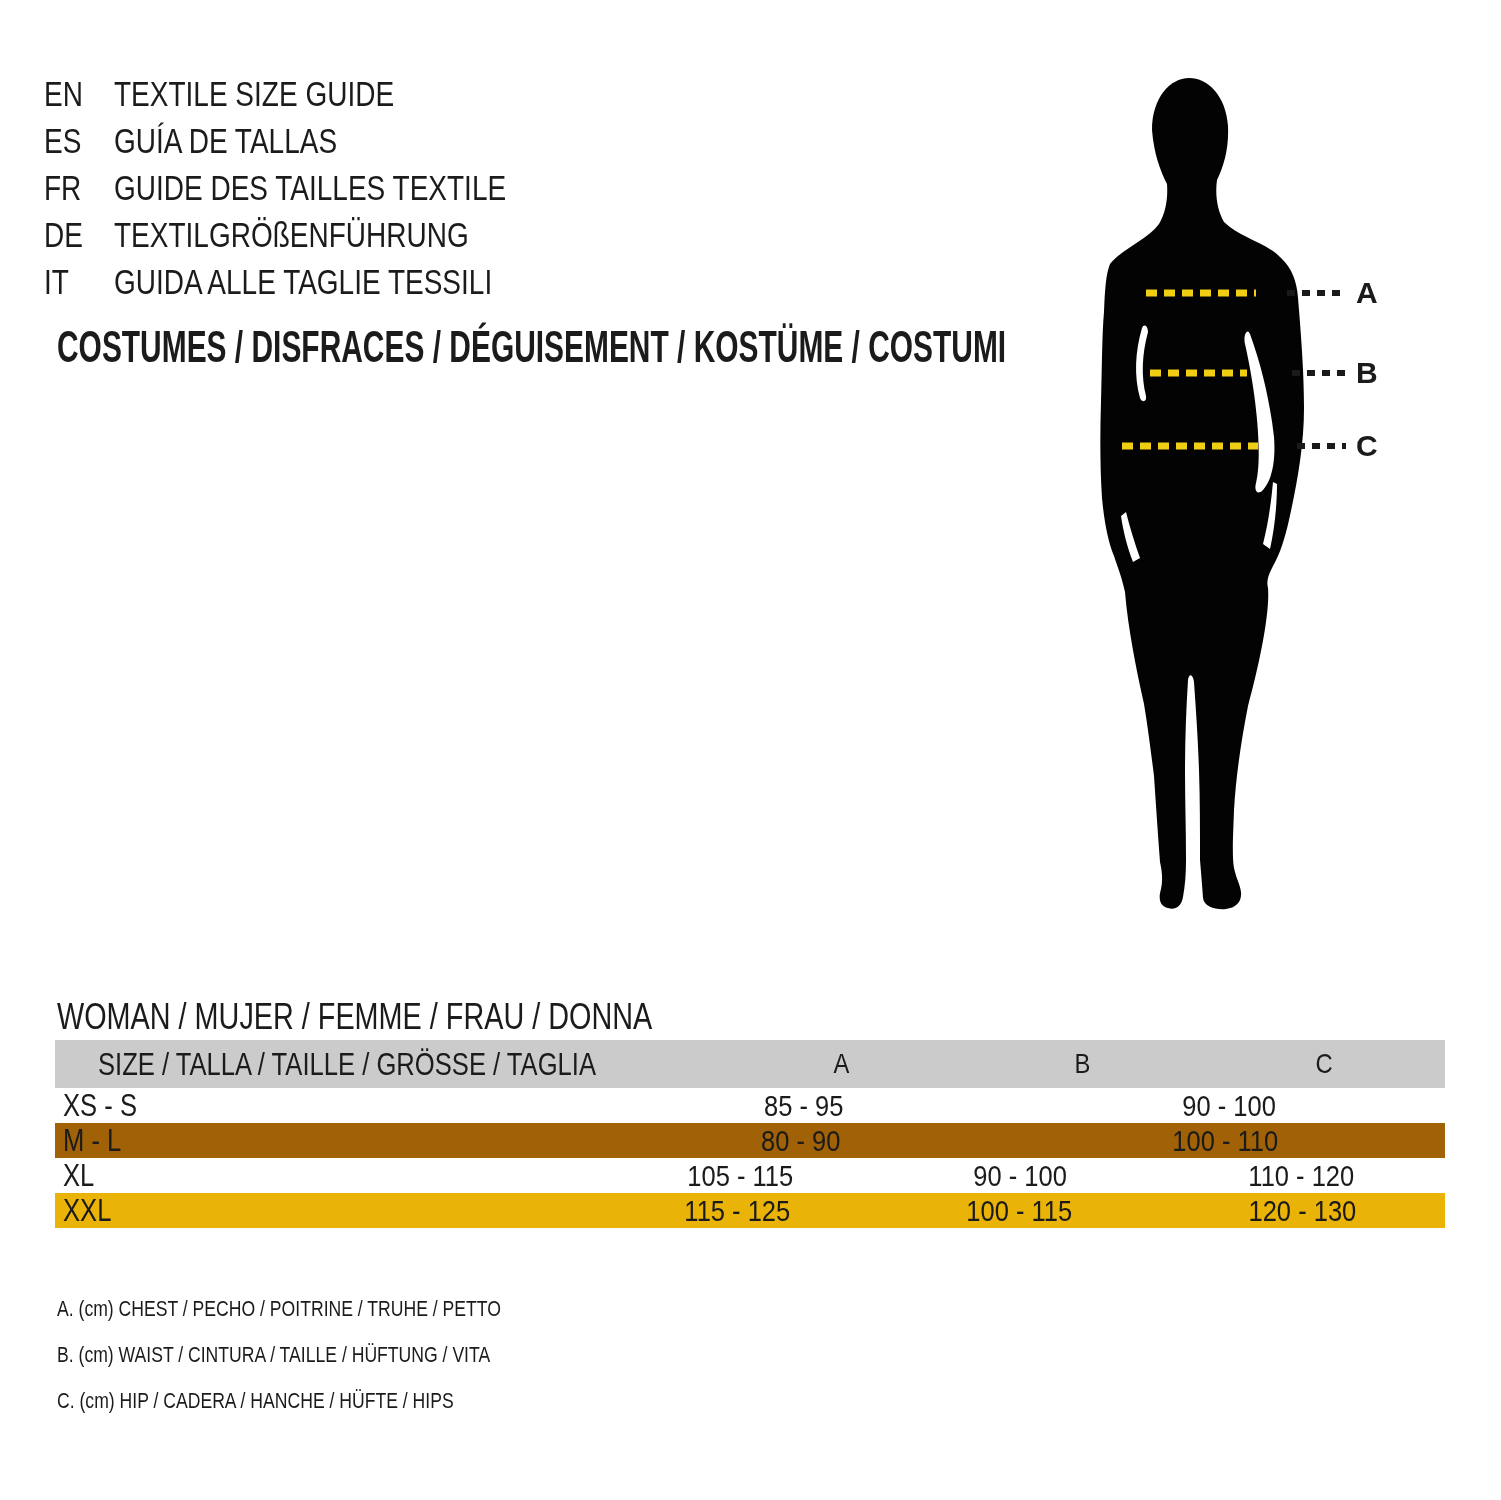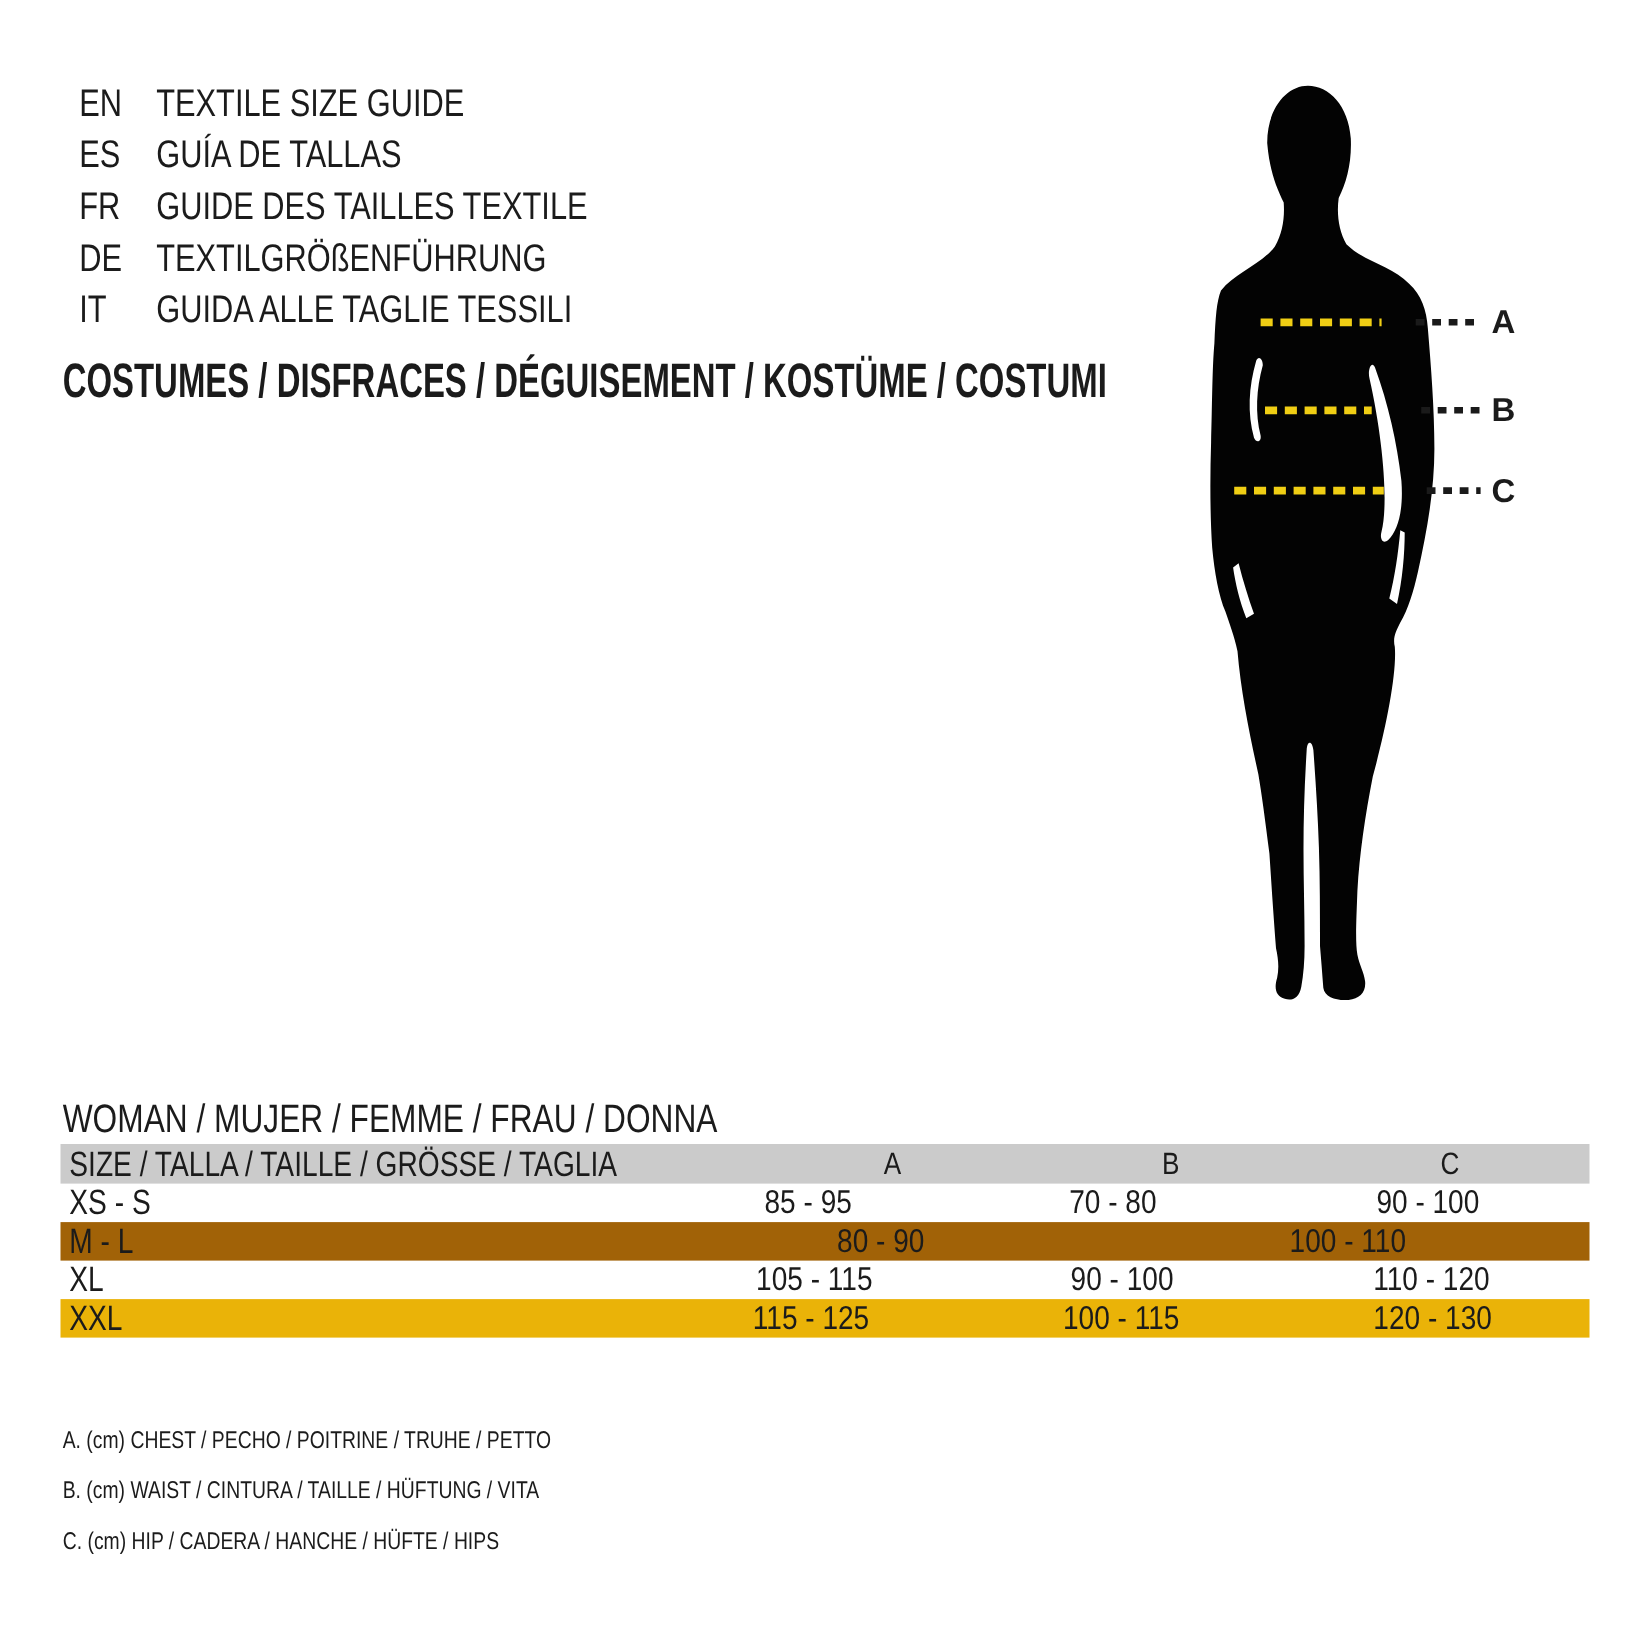--- a/index.html
+++ b/index.html
@@ -7,36 +7,36 @@
   body {
     width:1501px; height:1500px; position:relative; overflow:hidden;
     font-family:"Liberation Sans","DejaVu Sans",sans-serif;
     color:#1b1b1b;
     font-stretch:condensed;
   }
   .cond { display:inline-block; transform:scaleX(0.80); transform-origin:0 50%; white-space:nowrap; }
   .cond-b { display:inline-block; transform:scaleX(0.68); transform-origin:0 50%; white-space:nowrap; }
   .num { display:inline-block; transform:scaleX(0.85); white-space:nowrap; }
 
-  .lang-list { position:absolute; left:72px; top:70px; }
+  .lang-list { position:absolute; left:44px; top:70px; }
   .lang-row { display:flex; height:47px; align-items:center; font-size:35px; }
   .lang-code { flex:0 0 70px; }
 
   .category-title {
     position:absolute; left:57px; top:322px;
     font-size:44px; font-weight:bold; white-space:nowrap;
   }
 
   .figure-wrap { position:absolute; left:1090px; top:72px; width:300px; height:840px; }
 
   .section-title { position:absolute; left:57px; top:996px; font-size:36px; white-space:nowrap; }
 
   .size-table { position:absolute; left:55px; top:1040px; width:1390px; }
   .trow { display:flex; height:35px; align-items:center; }
-  .trow.thead { height:36px; }
+  .trow.thead { height:48px;padding-left:35px; }
   .csize { flex:0 0 541px; padding-left:8px; font-size:32px; overflow:visible; }
   .cval  { flex:1 1 auto; text-align:center; font-size:30px; }
   .thead .cval { font-size:28px; }
 
   .legend { position:absolute; left:57px; top:1286px; }
   .legend-row { display:flex; height:46px; align-items:center; font-size:22px; }
 </style>
 </head>
 <body>
 
@@ -142,21 +142,20 @@
 <div class="size-table">
   <div class="trow thead" style="background:#CBCBCB;">
     <div class="cell csize"><span class="cond">SIZE / TALLA / TAILLE / GRÖSSE / TAGLIA</span></div>
     <div class="cell cval"><span class="num">A</span></div>
     <div class="cell cval"><span class="num">B</span></div>
     <div class="cell cval"><span class="num">C</span></div>
   </div>
   <div class="trow">
     <div class="cell csize"><span class="cond">XS - S</span></div>
     <div class="cell cval"><span class="num">85 - 95</span></div>
-    <div class="cell cval"><span class="num">70 - 80</span></div>
     <div class="cell cval"><span class="num">90 - 100</span></div>
   </div>
   <div class="trow" style="background:#a16207;">
     <div class="cell csize"><span class="cond">M - L</span></div>
     <div class="cell cval"><span class="num">80 - 90</span></div>
     <div class="cell cval"><span class="num">100 - 110</span></div>
   </div>
   <div class="trow">
     <div class="cell csize"><span class="cond">XL</span></div>
     <div class="cell cval"><span class="num">105 - 115</span></div>

